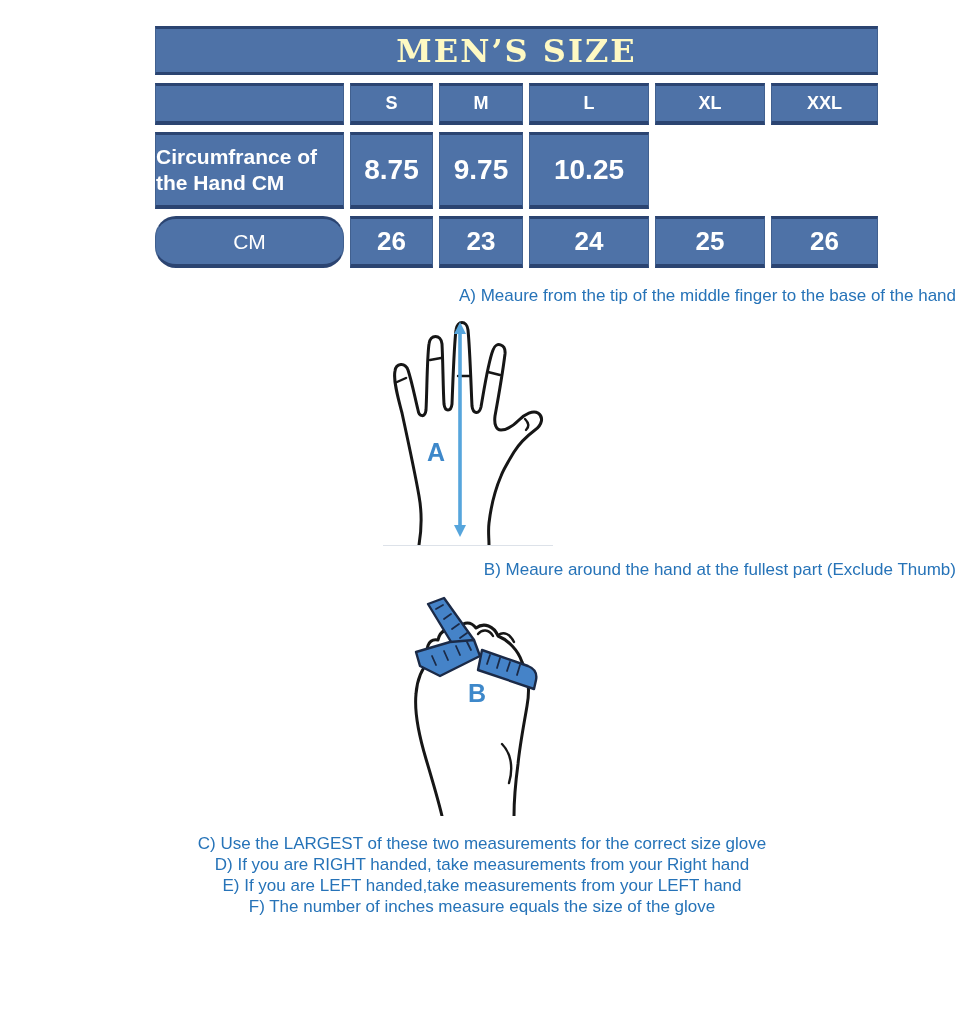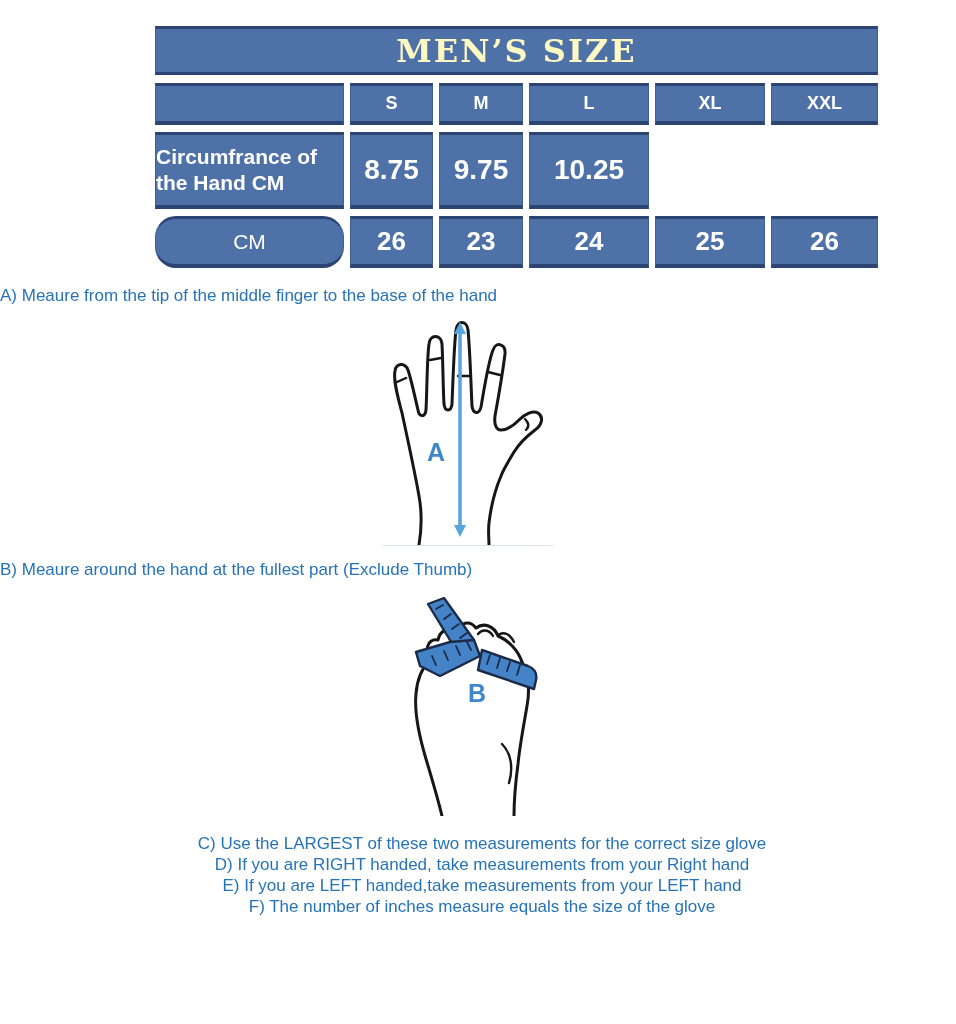--- a/index.html
+++ b/index.html
@@ -30,21 +30,21 @@
     border-right:1px solid var(--side-border);
     display:flex; align-items:center; justify-content:center;
   }
   .row-sizes .cell   { height:42px; font-weight:bold; font-size:18px; }
   .row-circ .cell    { height:77px; font-weight:bold; font-size:28px; }
   .row-circ .label-cell { justify-content:flex-start; font-weight:bold; font-size:21px; line-height:1.22; }
   .row-cm .cell      { height:52px; font-weight:bold; font-size:26px; }
   .row-cm .label-cell{ font-weight:normal; font-size:21px;border-radius:21px; }
 
   
-  .instr { position:absolute; left:0; width:956px; text-align:left; color:var(--text-blue); font-size:17px; }
+  .instr { position:absolute; left:0; width:956px; text-align:right; color:var(--text-blue); font-size:17px; }
   .instr-a { top:286px; }
   .instr-b { top:560px; }
   .instr-block { position:absolute; left:4px; top:833px; width:956px; text-align:center; color:var(--text-blue); font-size:17px; line-height:21px; }
 
   
   .hand-fig { position:absolute; left:383px; top:318px; width:170px; height:227px; border-bottom:1px solid var(--image-edge); }
   .fist-fig { position:absolute; left:390px; top:594px; width:160px; height:222px; }
   svg { display:block; }
   .ink   { fill:none; stroke:#161616; stroke-width:3; stroke-linecap:round; stroke-linejoin:round; }
   .ink-thin { fill:none; stroke:#161616; stroke-width:2.4; stroke-linecap:round; }

